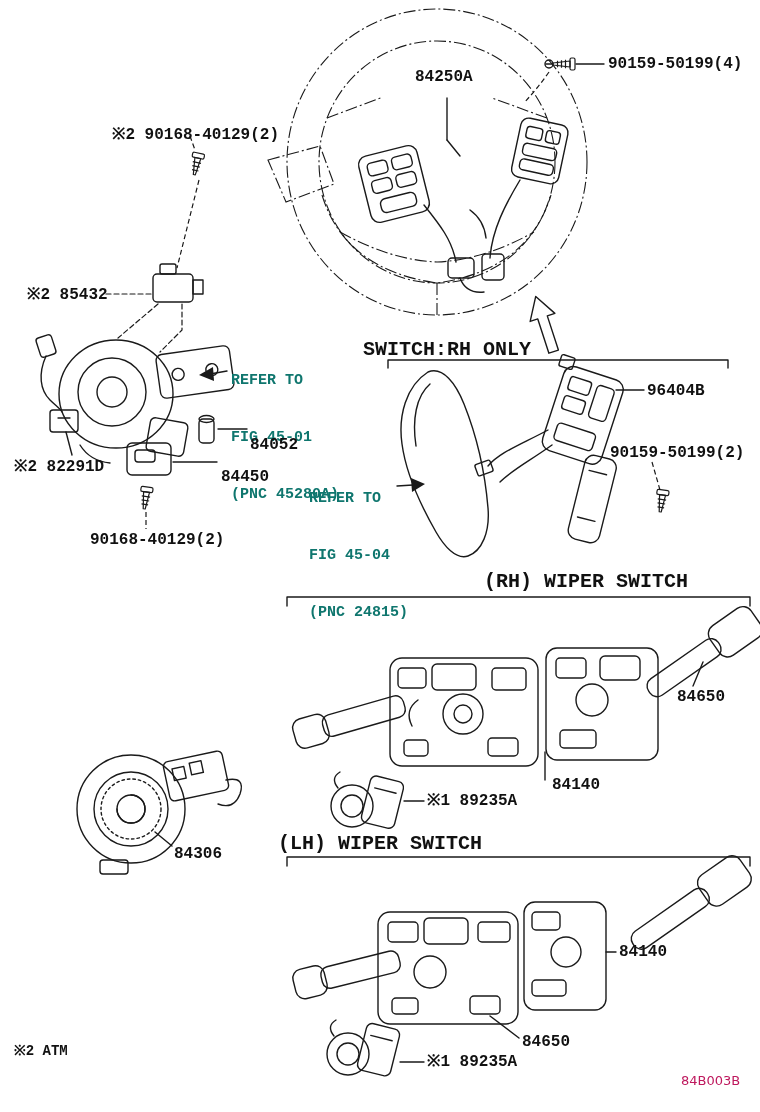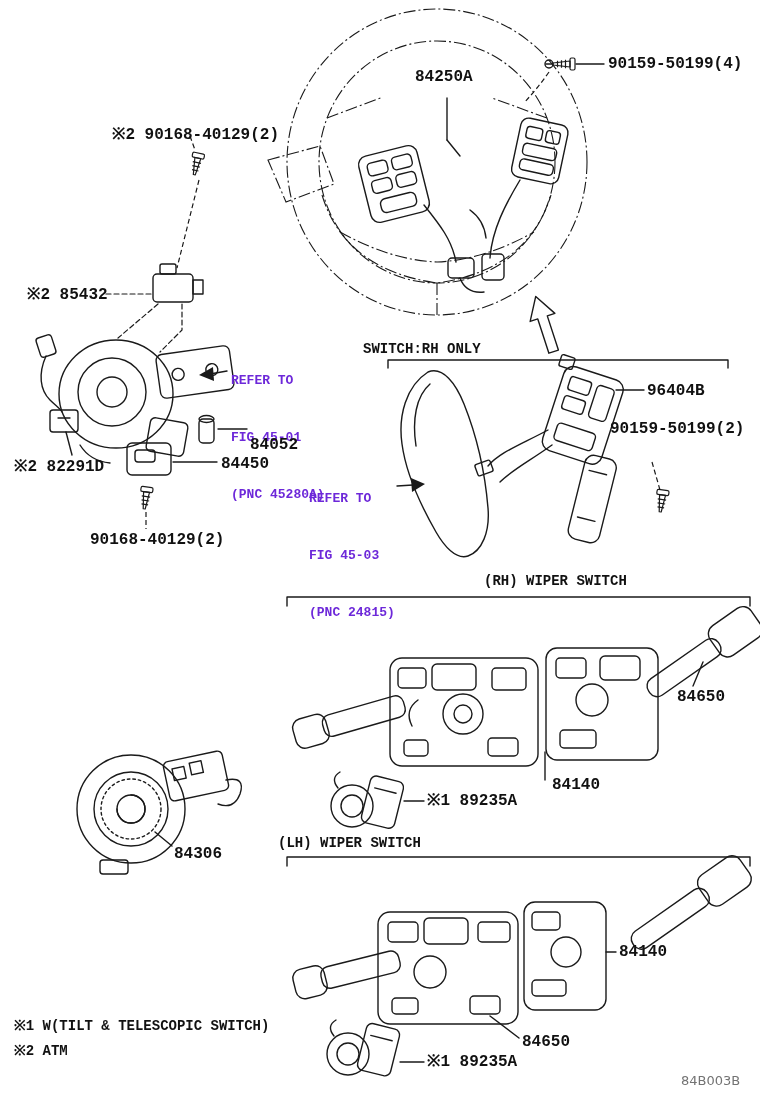--- a/index.html
+++ b/index.html
@@ -1,25 +1,25 @@
 <!DOCTYPE html>
 <html><head>
 <meta charset="utf-8">
 <style>
   * { margin:0; padding:0; box-sizing:border-box; }
   html,body { width:760px; height:1112px; background:#fff; }
   .stage { position:relative; width:760px; height:1112px; background:#fff;
            font-family:"Liberation Mono","DejaVu Sans Mono",monospace; overflow:hidden;border-radius:30px; }
   svg.art { position:absolute; left:0; top:0; }
   .lbl { position:absolute; font-size:16px; font-weight:bold; color:#111; white-space:pre; line-height:19px; }
-  .hdr { font-size:14px; }
-  .refer { position:absolute; font-size:13px; font-weight:bold; color:#6d28d9; line-height:19px; white-space:pre; }
+  .hdr { font-size:20px; }
+  .refer { position:absolute; font-size:15px; font-weight:bold; color:#0f766e; line-height:19px; white-space:pre; }
   .note { font-size:14px; }
   .code { position:absolute; font-family:"DejaVu Sans","Liberation Sans",sans-serif;
-          font-size:13px; font-weight:normal; color:#737373; }
+          font-size:13px; font-weight:normal; color:#be185d; }
   
   .ln { fill:none; stroke:#1a1a1a; stroke-width:1.4; stroke-linejoin:round; stroke-linecap:round; }
   .fil { fill:#1a1a1a; stroke:none; }
   .dash { fill:none; stroke:#1a1a1a; stroke-width:1.2; stroke-dasharray:5 3; }
   .phantom { fill:none; stroke:#1a1a1a; stroke-width:1.1; stroke-dasharray:12 3 2 3; }
   .teeth { fill:none; stroke:#1a1a1a; stroke-width:1.4; stroke-dasharray:2.5 3; }
 </style>
 </head>
 <body>
 
@@ -279,45 +279,44 @@
   <div class="lbl" style="left:27px;top:286px">※2 85432</div>
 
   <div class="refer" style="left:231px;top:333px">
     <div>REFER TO</div>
     <div>FIG 45-01</div>
     <div>(PNC 45280A)</div>
   </div>
 
   <div class="lbl" style="left:250px;top:436px">84052</div>
   <div class="lbl" style="left:14px;top:458px">※2 82291D</div>
-  <div class="lbl" style="left:221px;top:455px">84450</div>
+  <div class="lbl" style="left:221px;top:468px">84450</div>
   <div class="lbl" style="left:90px;top:531px">90168-40129(2)</div>
 
   <div class="lbl hdr" style="left:363px;top:340px">SWITCH:RH ONLY</div>
   <div class="lbl" style="left:647px;top:382px">96404B</div>
 
   <div class="refer" style="left:309px;top:451px">
     <div>REFER TO</div>
-    <div>FIG 45-03</div>
+    <div>FIG 45-04</div>
     <div>(PNC 24815)</div>
   </div>
 
-  <div class="lbl" style="left:610px;top:420px">90159-50199(2)</div>
+  <div class="lbl" style="left:610px;top:444px">90159-50199(2)</div>
 
   <div class="lbl hdr" style="left:484px;top:572px">(RH) WIPER SWITCH</div>
 
   <div class="lbl" style="left:677px;top:688px">84650</div>
   <div class="lbl" style="left:552px;top:776px">84140</div>
   <div class="lbl" style="left:427px;top:792px">※1 89235A</div>
   <div class="lbl" style="left:174px;top:845px">84306</div>
 
   <div class="lbl hdr" style="left:278px;top:834px">(LH) WIPER SWITCH</div>
 
   <div class="lbl" style="left:619px;top:943px">84140</div>
   <div class="lbl" style="left:522px;top:1033px">84650</div>
   <div class="lbl" style="left:427px;top:1053px">※1 89235A</div>
 
-  <div class="lbl note" style="left:14px;top:1017px">※1 W(TILT &amp; TELESCOPIC SWITCH)</div>
   <div class="lbl note" style="left:14px;top:1042px">※2 ATM</div>
 
   <div class="code" style="left:681px;top:1073px">84B003B</div>
 
 </div>
 
 </body></html>

